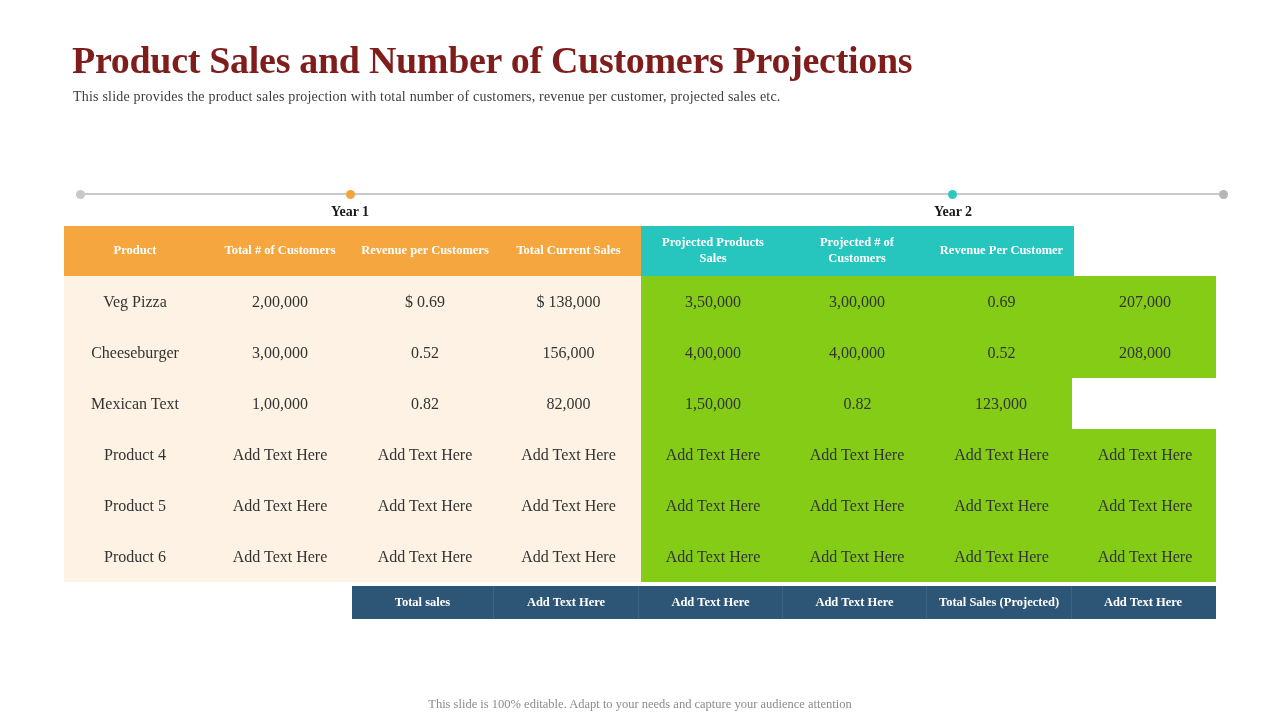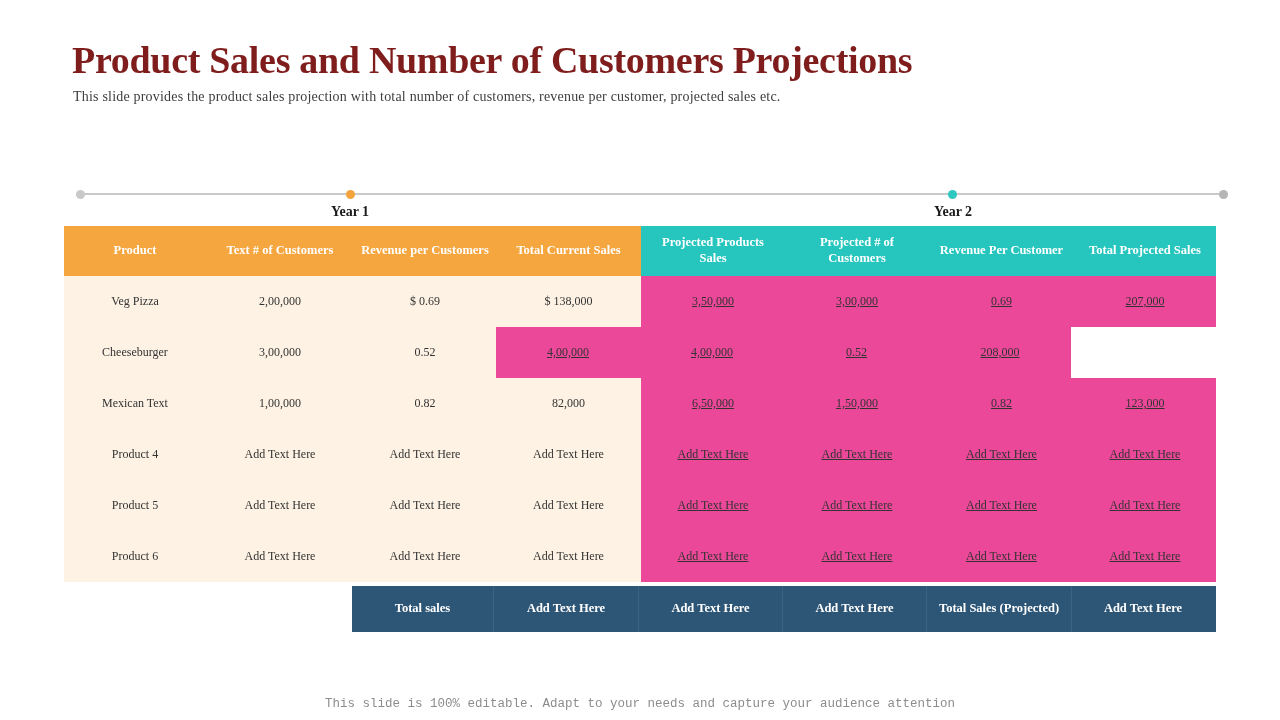--- a/index.html
+++ b/index.html
@@ -108,45 +108,45 @@
   .tbody .row {
     display: flex;
     height: 51px;
   }
   .td {
     display: flex;
     align-items: center;
     justify-content: center;
     text-align: center;
     font-family: "Liberation Serif", serif;
-    font-size: 12px;
+    font-size: 16px;
     color: #333333;
     box-sizing: border-box;
     padding: 4px 6px;
   }
   .td.y1 { background: #fdf2e3; }
-  .td.y2 { background: #ec4899; text-decoration: underline; }
+  .td.y2 { background: #84cc16; }
 
   
   .c0 { width: 142px; }
   .c1 { width: 148px; }
   .c2 { width: 142px; }
   .c3 { width: 145px; }
   .c4 { width: 144px; }
   .c5 { width: 144px; }
   .c6 { width: 145px; }
   .c7 { width: 142px; }
 
   
   .total-row {
     position: absolute;
     left: 352px;
     top: 586px;
     width: 864px;
-    height: 46px;
+    height: 33px;
     display: flex;
     background: #2d5575;
   }
   .total-cell {
     display: flex;
     align-items: center;
     justify-content: center;
     text-align: center;
     font-family: "Liberation Serif", serif;
     font-size: 12.5px;
@@ -158,21 +158,21 @@
     border-right: 1px solid #3a6384;
   }
   .total-cell:last-child { border-right: none; }
 
   .footer {
     position: absolute;
     left: 0;
     top: 697px;
     width: 1280px;
     text-align: center;
-    font-family: Liberation Mono, monospace;
+    font-family: Liberation Serif, serif;
     font-size: 12.5px;
     color: #8c8c8c;
   }
 </style>
 </head>
 <body>
 
 <div class="slide">
 
   <div class="title">Product Sales and Number of Customers Projections</div>
@@ -184,55 +184,54 @@
     <div class="tl-dot y1"></div>
     <div class="tl-dot y2"></div>
     <div class="tl-dot end"></div>
     <div class="tl-label y1">Year 1</div>
     <div class="tl-label y2">Year 2</div>
   </div>
 
   <div class="table">
     <div class="thead">
       <div class="th y1 c0">Product</div>
-      <div class="th y1 c1">Text # of Customers</div>
+      <div class="th y1 c1">Total # of Customers</div>
       <div class="th y1 c2">Revenue per Customers</div>
       <div class="th y1 c3">Total Current Sales</div>
       <div class="th y2 c4">Projected Products Sales</div>
       <div class="th y2 c5">Projected # of Customers</div>
       <div class="th y2 c6">Revenue Per Customer</div>
-      <div class="th y2 c7">Total Projected Sales</div>
     </div>
 
     <div class="tbody">
       <div class="row">
         <div class="td y1 c0">Veg Pizza</div>
         <div class="td y1 c1">2,00,000</div>
         <div class="td y1 c2">$ 0.69</div>
         <div class="td y1 c3">$ 138,000</div>
         <div class="td y2 c4">3,50,000</div>
         <div class="td y2 c5">3,00,000</div>
         <div class="td y2 c6">0.69</div>
         <div class="td y2 c7">207,000</div>
       </div>
       <div class="row">
         <div class="td y1 c0">Cheeseburger</div>
         <div class="td y1 c1">3,00,000</div>
         <div class="td y1 c2">0.52</div>
+        <div class="td y1 c3">156,000</div>
         <div class="td y2 c4">4,00,000</div>
         <div class="td y2 c5">4,00,000</div>
         <div class="td y2 c6">0.52</div>
         <div class="td y2 c7">208,000</div>
       </div>
       <div class="row">
         <div class="td y1 c0">Mexican Text</div>
         <div class="td y1 c1">1,00,000</div>
         <div class="td y1 c2">0.82</div>
         <div class="td y1 c3">82,000</div>
-        <div class="td y2 c4">6,50,000</div>
         <div class="td y2 c5">1,50,000</div>
         <div class="td y2 c6">0.82</div>
         <div class="td y2 c7">123,000</div>
       </div>
       <div class="row">
         <div class="td y1 c0">Product 4</div>
         <div class="td y1 c1">Add Text Here</div>
         <div class="td y1 c2">Add Text Here</div>
         <div class="td y1 c3">Add Text Here</div>
         <div class="td y2 c4">Add Text Here</div>

